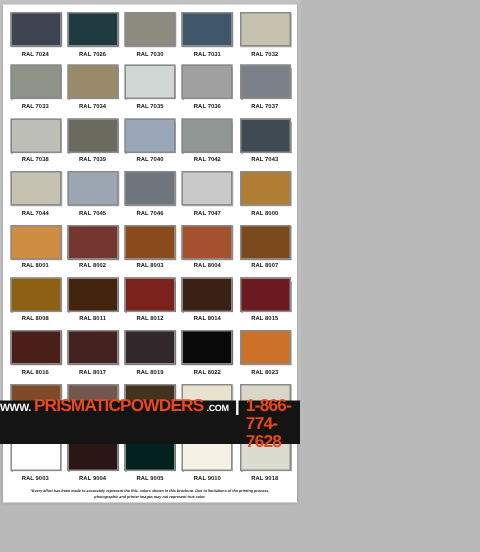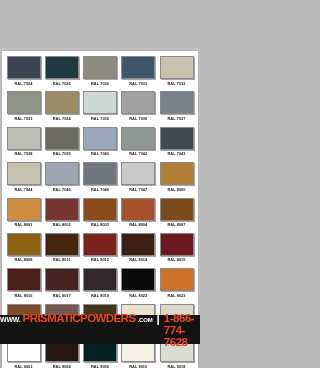--- a/index.html
+++ b/index.html
@@ -13,21 +13,20 @@
     font-family: "Liberation Sans", sans-serif;
     overflow: hidden;
   }
   #page {
     position: relative;
     width: 200px;
     height: 296px;
     background: #c2c2c2;
     box-sizing: border-box;
     padding: 3px 2px 0 2px;
-    margin-top: 48px;
   }
   #card {
     position: relative;
     width: 196px;
     height: 332px;
     background: #ffffff;
     box-sizing: border-box;
     padding: 5px 4px 0 4px;
     box-shadow: 0 0 2px rgba(0,0,0,0.25);
   }

